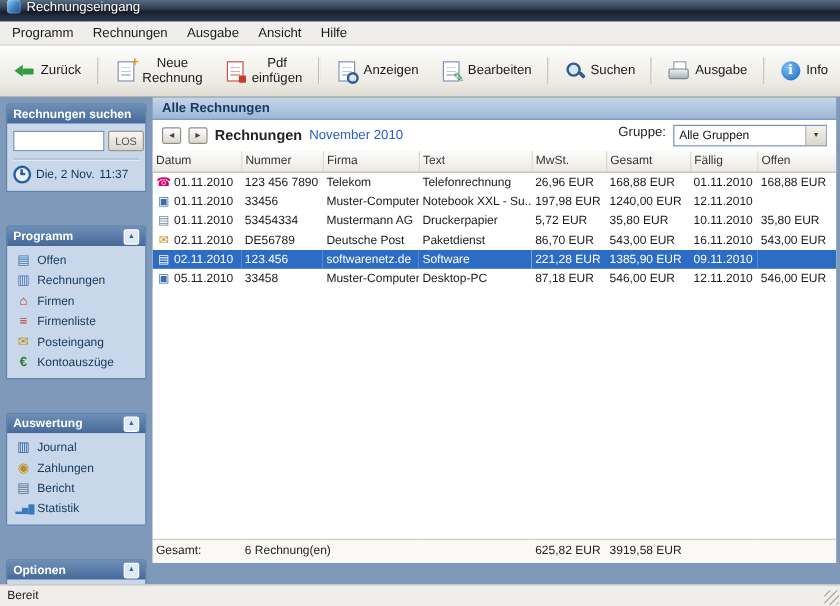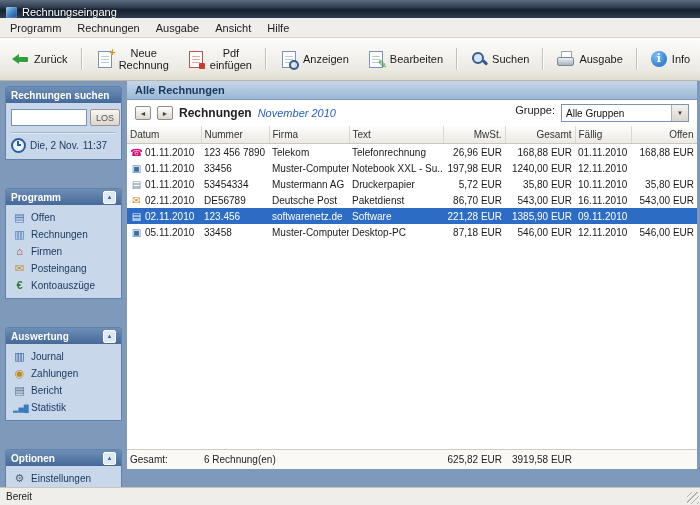--- a/index.html
+++ b/index.html
@@ -1,20 +1,20 @@
 <!DOCTYPE html>
 <html><head>
 <meta charset="utf-8">
 <style>
   html,body{margin:0;padding:0;width:700px;height:505px;overflow:hidden;
     font-family:"Liberation Sans","DejaVu Sans",sans-serif;}
   .window{width:700px;height:505px;display:flex;flex-direction:column;background:#7e99ba;}
 
   
-  .titlebar{height:18px;flex:none;display:flex;align-items:flex-end;padding:0 6px;gap:5px;
+  .titlebar{height:18px;flex:none;display:flex;align-items:flex-start;padding:0 6px;gap:5px;
     background:linear-gradient(to bottom,#5a6b80 0%,#303e52 40%,#17202e 55%,#2e3c52 100%);}
   .app-icon{width:11px;height:11px;border-radius:2px;flex:none;
     background:linear-gradient(135deg,#8fd0f8 0%,#3e7fc1 55%,#1c4e86 100%);
     box-shadow:inset 0 0 1px #fff;}
   .titlebar .title{color:#fff;font-size:11px;text-shadow:0 1px 2px #000;}
 
   
   .menubar{height:19px;flex:none;display:flex;align-items:center;background:#f0eeea;
     border-bottom:1px solid #d8d4cb;padding-left:2px;}
   .menu-item{font-size:11px;color:#1a1a1a;padding:2px 8px;cursor:default;}
@@ -104,35 +104,35 @@
   
   .main{flex:1;display:flex;flex-direction:column;margin-right:3px;overflow:hidden;}
   .main-title{height:18px;flex:none;line-height:18px;padding-left:8px;
     background:linear-gradient(#c6d6e9,#9cb7d5);border-bottom:1px solid #7d9cbe;
     color:#16375f;font-size:11px;font-weight:bold;}
   .main-body{flex:1;display:flex;flex-direction:column;background:#fff;margin-bottom:18px;overflow:hidden;}
   .nav-row{height:26px;flex:none;display:flex;align-items:center;gap:6px;padding:0 8px;}
   .navbtn{width:16px;height:14px;font-size:7px;line-height:11px;text-align:center;padding:0;color:#444;
     background:linear-gradient(#fefefe,#dcd8cf);border:1px solid #8f8d85;border-radius:2px;}
   .nav-title{font-size:12px;font-weight:bold;color:#222;}
-  .nav-period{font-size:11px;color:#2a5cc4;font-style:italic;}
+  .nav-period{font-size:11px;color:#2a5cc4;}
   .group-wrap{margin-left:auto;display:flex;align-items:flex-start;gap:6px;}
   .group-label{font-size:11px;color:#222;}
   .combo{width:128px;height:18px;border:1px solid #7a92b5;background:#fff;display:flex;align-items:center;
     font-size:10px;color:#111;padding-left:4px;box-sizing:border-box;}
   .combo-btn{margin-left:auto;width:16px;height:16px;background:linear-gradient(#f4f3ef,#d9d5cb);
     border-left:1px solid #b5b1a6;display:flex;align-items:center;justify-content:center;color:#333;}
   .combo-btn::before{content:"▼";font-size:6px;}
 
   .grid{width:100%;border-collapse:collapse;table-layout:fixed;font-size:10px;}
   .grid th{background:linear-gradient(#fdfdfc,#ebe9e2);border-right:1px solid #dad7cd;
     border-bottom:1px solid #cac7bd;font-weight:normal;color:#333;text-align:left;padding:2px 3px;height:13px;
     white-space:nowrap;overflow:hidden;}
   .grid td{padding:1px 3px;height:14px;white-space:nowrap;overflow:hidden;color:#1a1a1a;}
-  .grid .r{text-align:right;}
+  .grid .r{text-align:left;}
   .grid tbody tr.selected td{background:#2c6cc4;color:#fff;}
   .cell-datum{display:flex;align-items:center;gap:2px;}
   .ricon{width:13px;height:13px;flex:none;display:inline-block;font-size:10px;line-height:13px;text-align:center;}
   [data-icon="phone"]::before{content:"☎";color:#d6006f;}
   [data-icon="computer"]::before{content:"▣";color:#3a6ea5;}
   [data-icon="document"]::before{content:"▤";color:#6c87a8;}
   [data-icon="mail"]::before{content:"✉";color:#c08b1d;}
   tr.selected [data-icon]::before{color:#fff;}
   .filler{flex:1;background:#fff;}
   .summary-grid{flex:none;border-top:1px solid #cfccc3;background:#faf9f6;}
@@ -234,20 +234,24 @@
             <span class="sicon" data-icon="open-invoices"></span>
             <span class="side-label">Offen</span>
           </div>
           <div class="side-item">
             <span class="sicon" data-icon="invoices"></span>
             <span class="side-label">Rechnungen</span>
           </div>
           <div class="side-item">
             <span class="sicon" data-icon="companies"></span>
             <span class="side-label">Firmen</span>
+          </div>
+          <div class="side-item">
+            <span class="sicon" data-icon="company-list"></span>
+            <span class="side-label">Firmenliste</span>
           </div>
           <div class="side-item">
             <span class="sicon" data-icon="inbox"></span>
             <span class="side-label">Posteingang</span>
           </div>
           <div class="side-item">
             <span class="sicon" data-icon="bank-statements"></span>
             <span class="side-label">Kontoauszüge</span>
           </div>
         </div>

